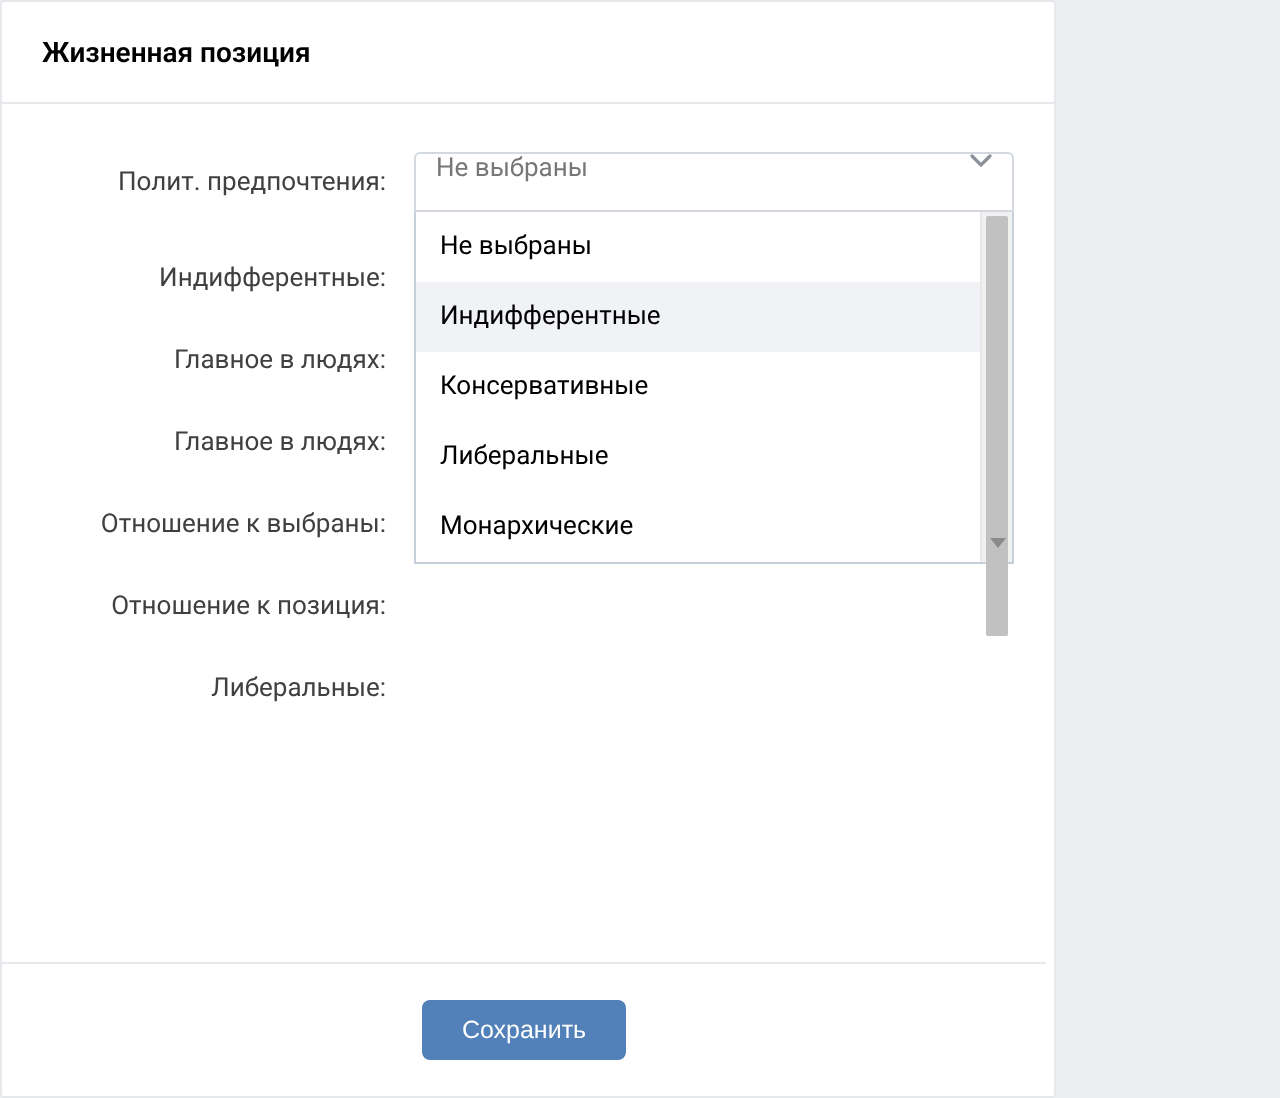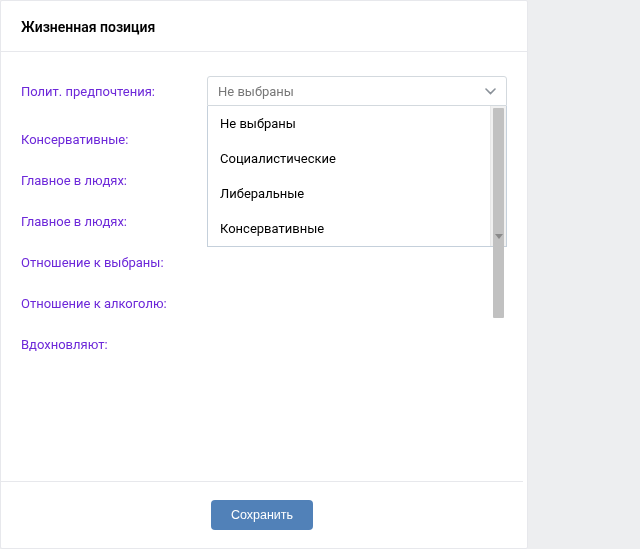--- a/index.html
+++ b/index.html
@@ -37,33 +37,32 @@
       position: relative;
     }
     .form-row {
       display: flex;
       align-items: center;
       margin-bottom: 26px;
       position: relative;
     }
     .form-label {
       width: 186px;
-      text-align: left;
+      text-align: right;
       padding-right: 14px;
       font-size: 13px;
-      color: #6d28d9;
+      color: #404040;
     }
     .select-box {
       flex: 1;
       height: 30px;
       border: 1px solid #d3d9de;
       border-radius: 3px;
       padding: 0 10px;
       display: flex;
-      align-items: center;
       justify-content: space-between;
       font-size: 13px;
       color: #777;
       cursor: pointer;
       background: #fff;
       position: relative;
     }
     .select-box.open {
       border-bottom-left-radius: 0;
       border-bottom-right-radius: 0;
@@ -159,58 +158,59 @@
         <span>Не выбраны</span>
         <span class="chevron">
           <svg width="11" height="7" viewBox="0 0 11 7">
               <path d="M1 1l4.5 4.5L10 1" stroke="#8a9199" stroke-width="1.6" fill="none" stroke-linecap="round"></path>
             </svg>
         </span>
 
         <div class="dropdown">
           <div class="dropdown-list" id="dropdown-list">
               <div class="dropdown-item">Не выбраны</div>
-              <div class="dropdown-item">Социалистические</div>
+              <div class="dropdown-item hovered">Индифферентные</div>
+              <div class="dropdown-item">Консервативные</div>
               <div class="dropdown-item">Либеральные</div>
-              <div class="dropdown-item">Консервативные</div>
+              <div class="dropdown-item">Монархические</div>
             </div>
           <div class="scrollbar-track">
             <div class="scrollbar-thumb"></div>
             <div class="scrollbar-arrow-bottom">
               <svg width="8" height="6" viewBox="0 0 8 6">
                   <path d="M0 0h8L4 5z" fill="#8a8a8a"></path>
                 </svg>
             </div>
           </div>
         </div>
       </div>
     </div>
 
     <div class="form-row">
-      <div class="form-label">Консервативные:</div>
+      <div class="form-label">Индифферентные:</div>
     </div>
 
     <div class="form-row">
       <div class="form-label">Главное в людях:</div>
     </div>
 
     <div class="form-row">
       <div class="form-label">Главное в людях:</div>
     </div>
 
     <div class="form-row">
       <div class="form-label">Отношение к выбраны:</div>
     </div>
 
     <div class="form-row">
-      <div class="form-label">Отношение к алкоголю:</div>
-    </div>
-
-    <div class="form-row">
-      <div class="form-label">Вдохновляют:</div>
+      <div class="form-label">Отношение к позиция:</div>
+    </div>
+
+    <div class="form-row">
+      <div class="form-label">Либеральные:</div>
     </div>
 
   </div>
 
   <div class="footer">
     <button class="save-btn">Сохранить</button>
   </div>
 </div>
 
 </body></html>

